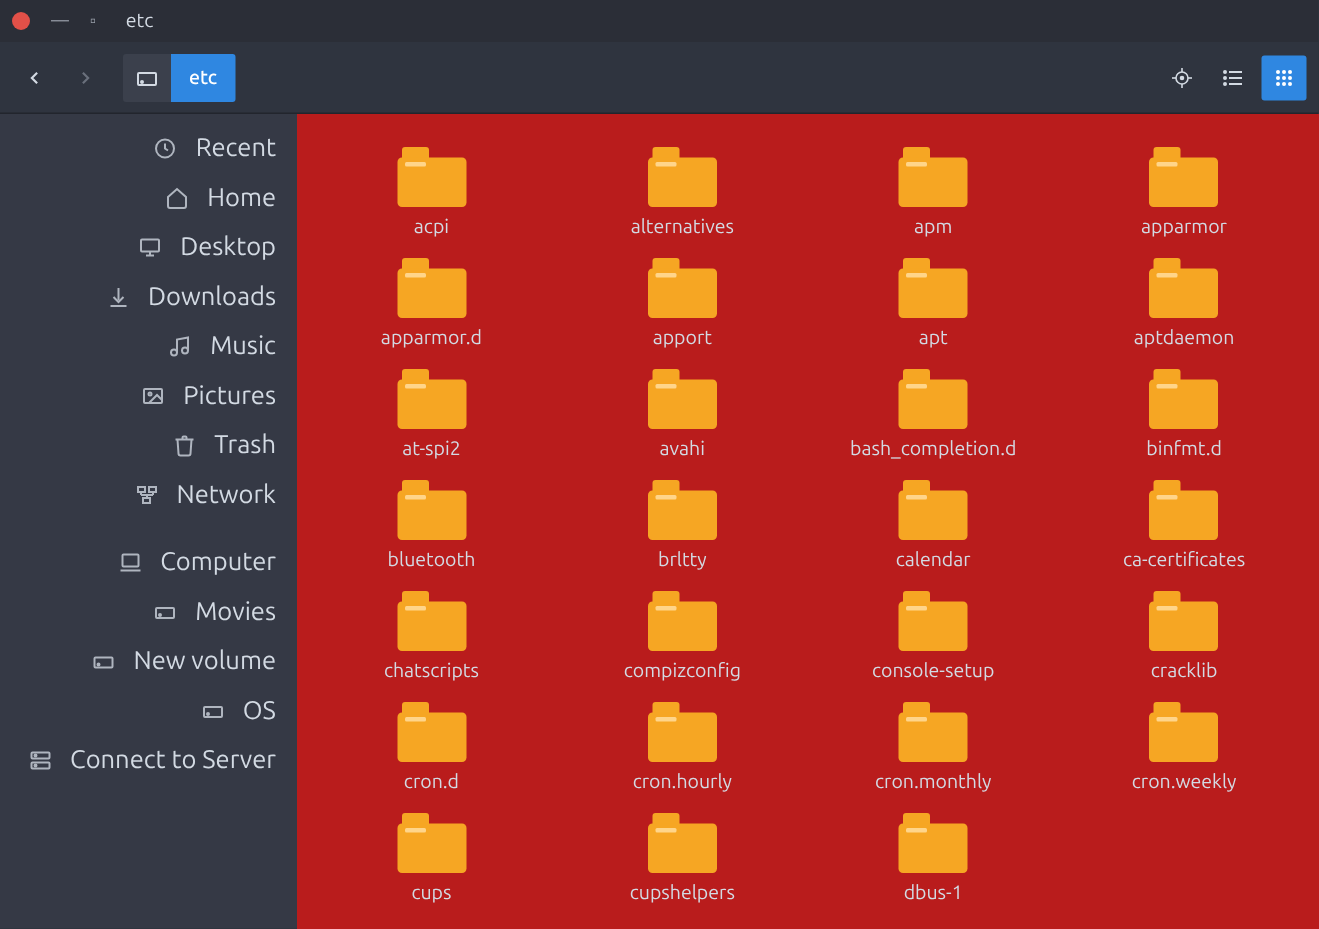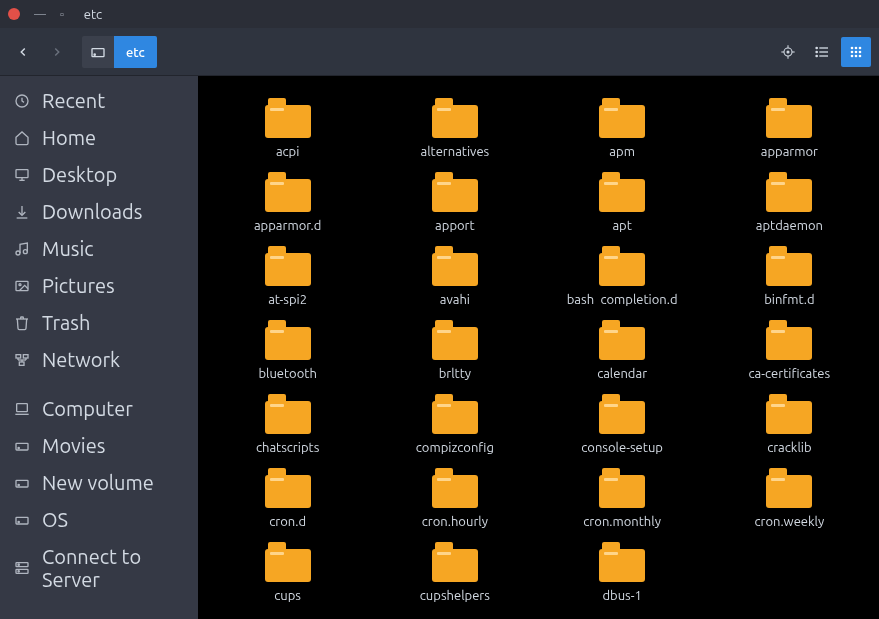--- a/index.html
+++ b/index.html
@@ -20,25 +20,25 @@
 .spacer { flex:1; }
 .pathbar { display:flex; align-items:center; margin-left:6px; height:32px; }
 .path-root { width:32px; height:32px; background:#3b404c; display:flex; align-items:center; justify-content:center; border-radius:2px 0 0 2px;}
 .path-seg { height:32px; background:#2f87e1; color:#fff; display:flex; align-items:center; padding:0 12px; font-size:13px; font-weight:500; border-radius:0 2px 2px 0;}
 .tool-icon { width:30px; height:30px; display:flex; align-items:center; justify-content:center; color:#d3dae3; border-radius:2px; }
 .tool-icon.active { background:#2f87e1; color:#fff; }
 
 
 .main { display:flex; height:calc(619px - 28px - 48px); }
 .sidebar { width:198px; background:#353945; padding:6px 0; overflow-y:auto; }
-.side-item { display:flex; align-items:center; gap:12px; padding:7px 14px; color:#d3dae3; font-size:20px; }
+.side-item { display:flex; align-items:center; gap:12px; padding:7px 14px; color:#d3dae3; font-size:17px;justify-content:flex-end; }
 .side-item .ic { width:16px; height:16px; display:flex; align-items:center; justify-content:center; color:#afb5bf; }
 .side-sep { height:12px; }
 
-.content { flex:1; background:#000000; overflow-y:auto; padding:18px 8px; }
+.content { flex:1; background:#b91c1c; overflow-y:auto; padding:18px 8px; }
 .grid { display:grid; grid-template-columns:repeat(4,1fr); gap:6px 4px; }
 .item { display:flex; flex-direction:column; align-items:center; gap:6px; padding:4px; border-radius:2px; }
 .folder { width:46px; height:40px; position:relative; }
 .folder .tab { position:absolute; top:0; left:3px; width:18px; height:9px; background:#f6a623; border-radius:2px 2px 0 0; }
 .folder .body { position:absolute; top:7px; left:0; right:0; bottom:0; background:#f6a623; border-radius:3px; }
 .folder .body::after { content:""; position:absolute; top:3px; left:5px; width:14px; height:3px; background:#ffd58a; border-radius:1px; }
 .item .label { color:#d3dae3; font-size:13px; text-align:center; max-width:150px; white-space:nowrap; overflow:hidden; text-overflow:ellipsis; }
 
 svg { display:block; }
 </style>

